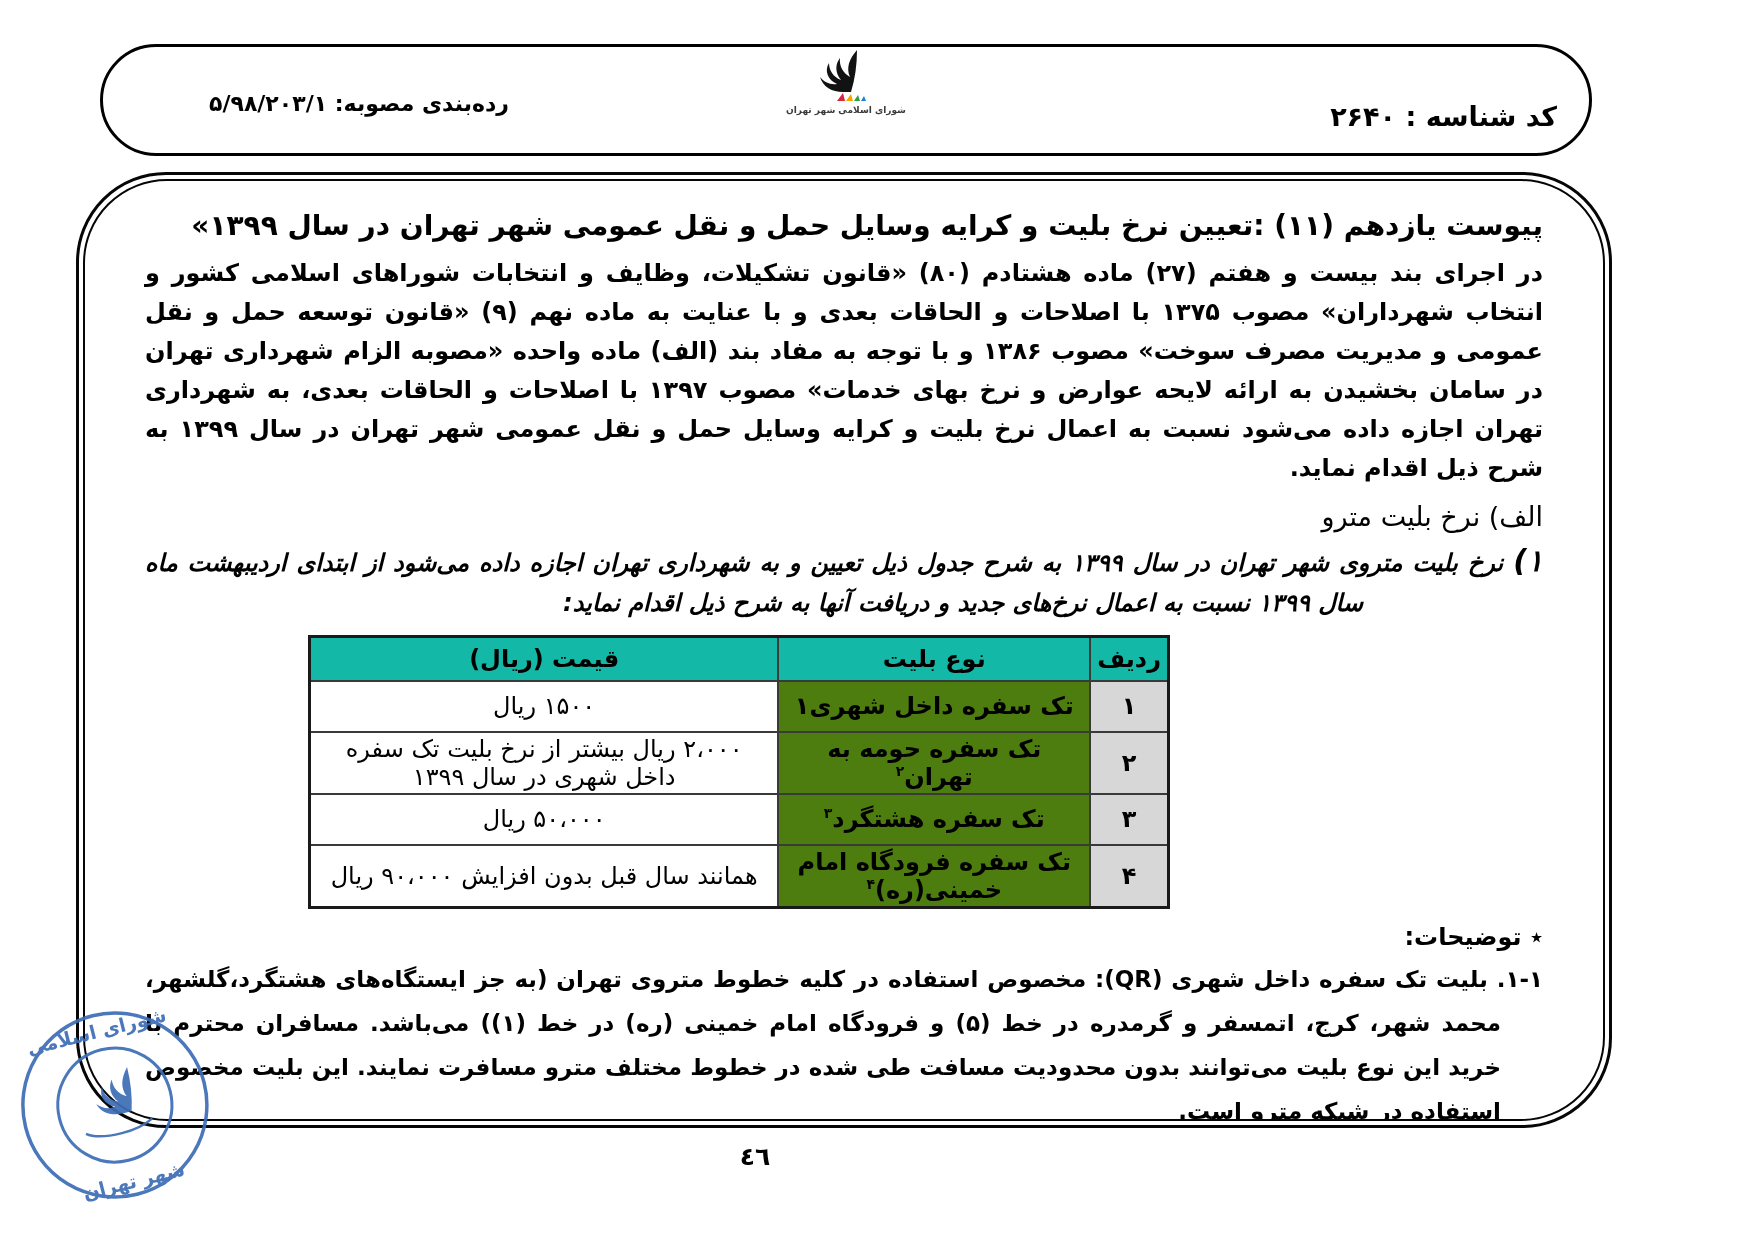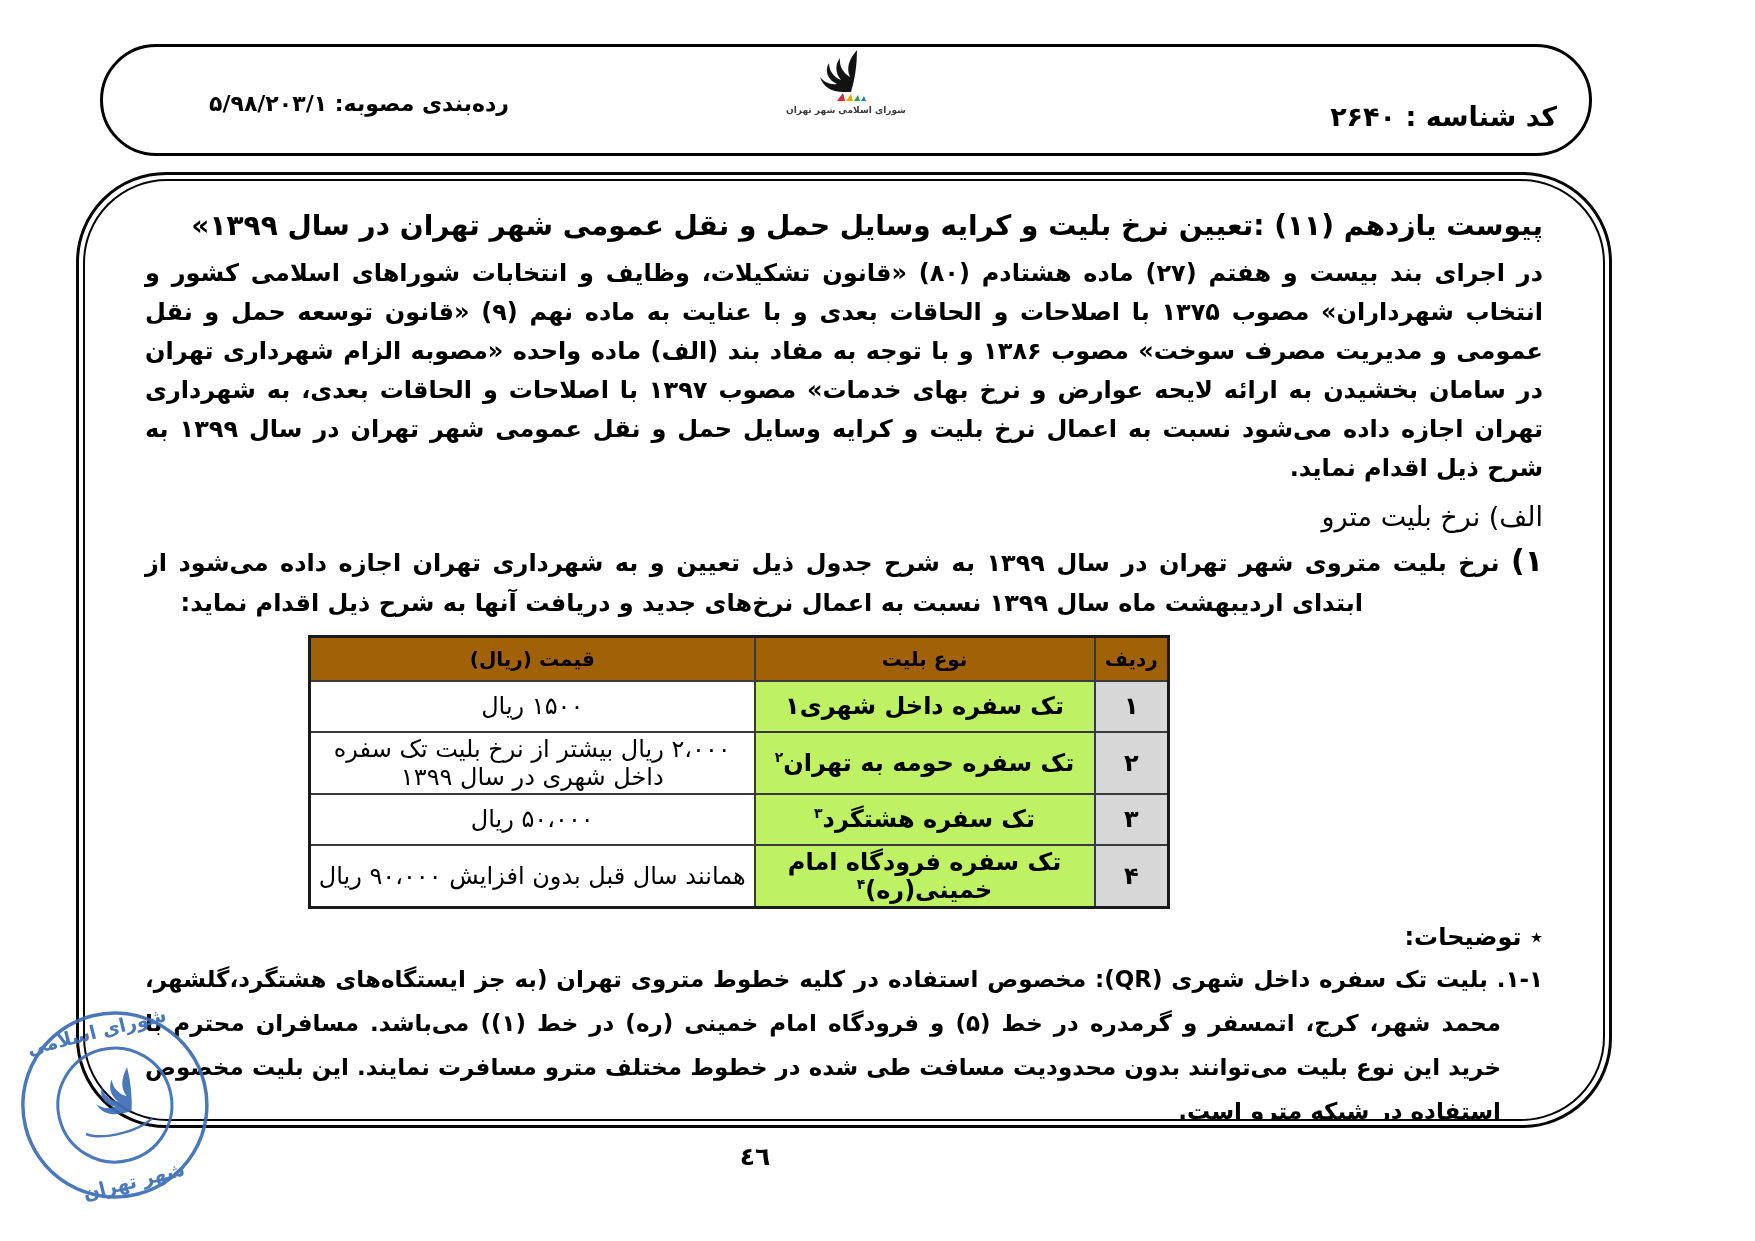--- a/index.html
+++ b/index.html
@@ -50,33 +50,33 @@
     border-radius: 84px;
     padding: 26px 60px 4px 60px;
     overflow: hidden;
   }
 
   .doc-title { font-size: 28px; font-weight: bold; margin: 2px 0 12px; text-align: right; }
   .intro { font-size: 24px; font-weight: bold; line-height: 39px; text-align: justify; }
   .sec-heading { font-size: 27px; font-weight: normal; margin: 13px 0 9px; }
   .item1 {
     font-size: 24px; font-weight: bold; line-height: 40px;
-    text-align: justify; padding-right: 180px; text-indent: -180px;
+    text-align: justify; padding-right: 180px; text-indent: -180px; font-style: italic;
   }
   .item1 .num { font-size: 30px; }
 
   .table-wrap { width: 862px; margin-right: 373px; margin-top: 12px; }
   .tbl-caption { font-size: 25px; font-weight: bold; text-align: center; margin-bottom: 8px; }
   table.rates { width: 100%; border-collapse: collapse; border: 3px solid #1a1a1a; }
   .rates th, .rates td { border: 2px solid #3a3a3a; text-align: center; vertical-align: middle; padding: 2px 6px; }
   .rates thead tr { height: 44px; }
-  .rates thead th { background: #a16207; font-size: 20px; }
+  .rates thead th { background: #14b8a6; font-size: 24px; }
   .rates tbody tr { height: 51px; }
   .rates td.no   { background: #d7d7d7; width: 74px;  font-weight: bold; font-size: 24px; }
-  .rates td.type { background: #bef264; width: 340px; font-weight: bold; font-size: 24px; }
+  .rates td.type { background: #4d7c0f; width: 312px; font-weight: bold; font-size: 24px; }
   .rates td.type sup { font-size: 14px; }
   .rates td.price { background: #ffffff; font-size: 24px; font-weight: normal; }
 
   .notes { margin-top: 14px; }
   .notes-heading { font-size: 24px; font-weight: bold; margin-bottom: 6px; }
   .note {
     font-size: 23px; font-weight: bold; line-height: 44px;
     text-align: justify; padding-right: 42px; text-indent: -42px;
     margin-bottom: 2px;
   }

